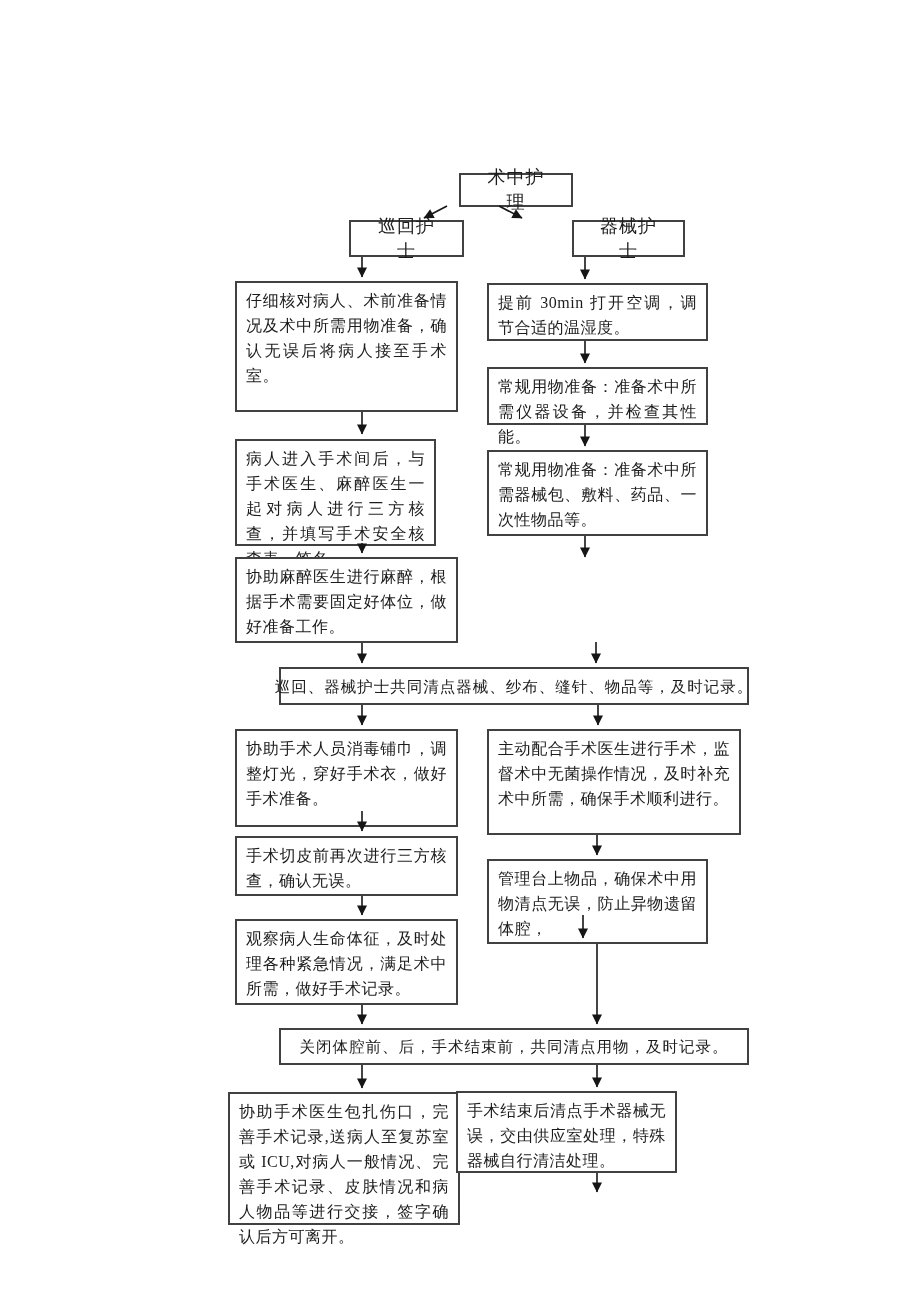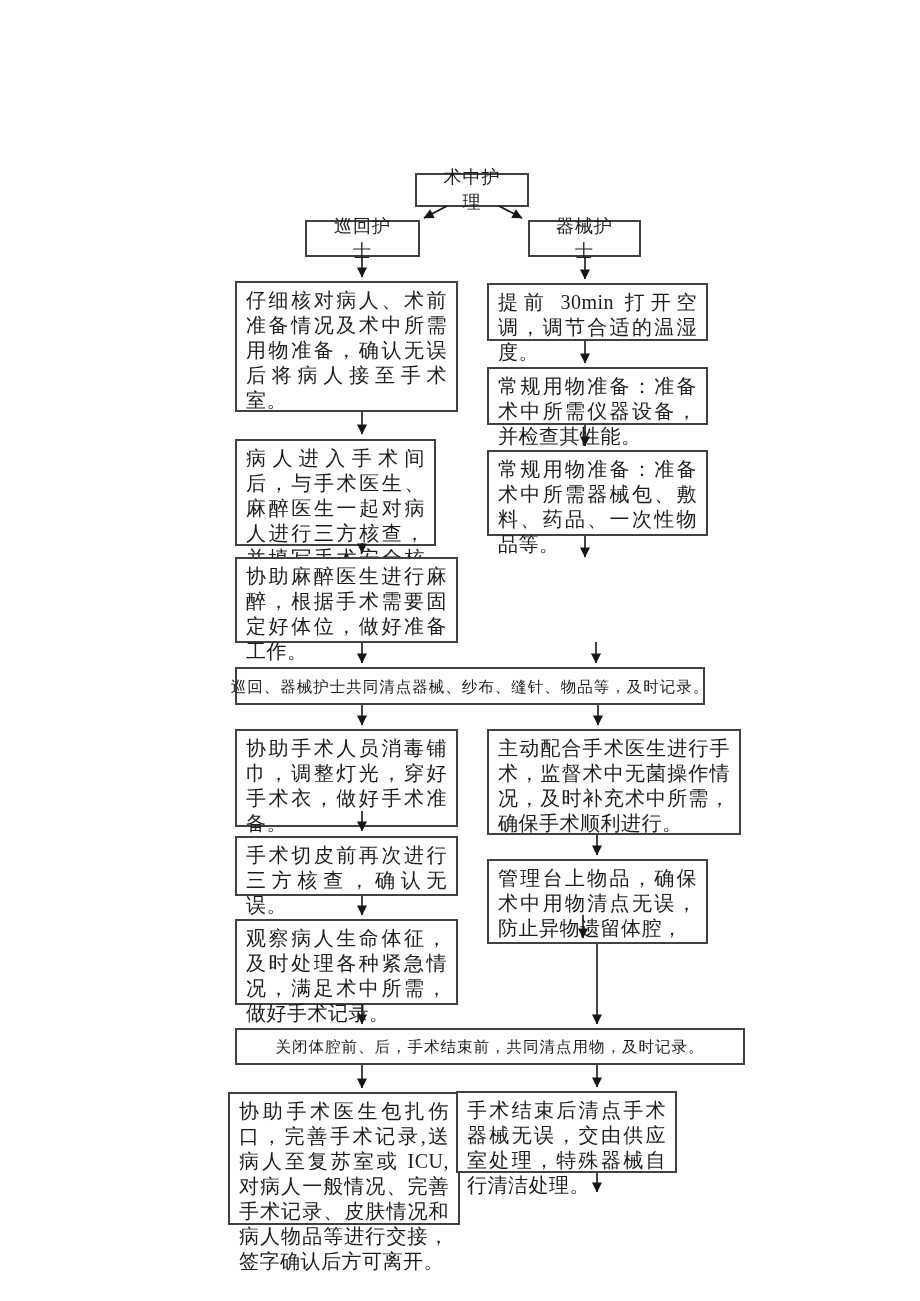--- a/index.html
+++ b/index.html
@@ -9,34 +9,35 @@
     height: 1301px;
     background: #ffffff;
     font-family: "Liberation Serif", "DejaVu Serif", serif;
     color: #1c1c1c;
   }
   .node {
     position: absolute;
     box-sizing: border-box;
     border: 2px solid #414141;
     background: #ffffff;
-    font-size: 20px;
+    font-size: 16px;
     line-height: 25px;
     padding: 5px 9px;
     text-align: justify;
     text-justify: inter-character;
     letter-spacing: 0.5px;
   }
   .node.center {
     display: flex;
     align-items: center;
     justify-content: center;
     text-align: center;
     padding: 2px 20px;
     letter-spacing: 1px;
+    margin-left: 44px;
   }
   .node.header { font-size: 18px; }
   .node.wide { font-size: 15.5px; white-space: nowrap; }
   #arrow-layer {
     position: absolute;
     left: 0; top: 0;
     pointer-events: none;
   }
   #arrow-layer line { stroke: #161616; stroke-width: 1.6px; }
 </style>
@@ -58,21 +59,21 @@
   <div class="node" style="left:228px; top:1092px; width:232px; height:133px">协助手术医生包扎伤口，完善手术记录,送病人至复苏室或 ICU,对病人一般情况、完善手术记录、皮肤情况和病人物品等进行交接，签字确认后方可离开。</div>
 
   <div class="node" style="left:487px; top:283px; width:221px; height:58px">提前 30min 打开空调，调节合适的温湿度。</div>
   <div class="node" style="left:487px; top:367px; width:221px; height:58px">常规用物准备：准备术中所需仪器设备，并检查其性能。</div>
   <div class="node" style="left:487px; top:450px; width:221px; height:86px">常规用物准备：准备术中所需器械包、敷料、药品、一次性物品等。</div>
   <div class="node" style="left:487px; top:729px; width:254px; height:106px">主动配合手术医生进行手术，监督术中无菌操作情况，及时补充术中所需，确保手术顺利进行。</div>
   <div class="node" style="left:487px; top:859px; width:221px; height:85px">管理台上物品，确保术中用物清点无误，防止异物遗留体腔，</div>
   <div class="node" style="left:456px; top:1091px; width:221px; height:82px">手术结束后清点手术器械无误，交由供应室处理，特殊器械自行清洁处理。</div>
 
   <div class="node center wide" style="left:235px; top:667px; width:470px; height:38px">巡回、器械护士共同清点器械、纱布、缝针、物品等，及时记录。</div>
-  <div class="node center wide" style="left:235px; top:1028px; width:510px; height:37px">关闭体腔前、后，手术结束前，共同清点用物，及时记录。</div>
+  <div class="node center wide" style="left:235px; top:1028px; width:470px; height:37px">关闭体腔前、后，手术结束前，共同清点用物，及时记录。</div>
 
   <svg id="arrow-layer" width="920" height="1301" viewBox="0 0 920 1301">
     <defs>
       <marker id="ah" viewBox="0 0 10 10" markerWidth="11" markerHeight="10" refX="9.5" refY="5" orient="auto" markerUnits="userSpaceOnUse">
         <path d="M0,0 L10,5 L0,10 z" fill="#161616"></path>
       </marker>
     </defs>
     <line x1="447" y1="206" x2="424" y2="218" marker-end="url(#ah)"></line>
     <line x1="499" y1="206" x2="522" y2="218" marker-end="url(#ah)"></line>
 

